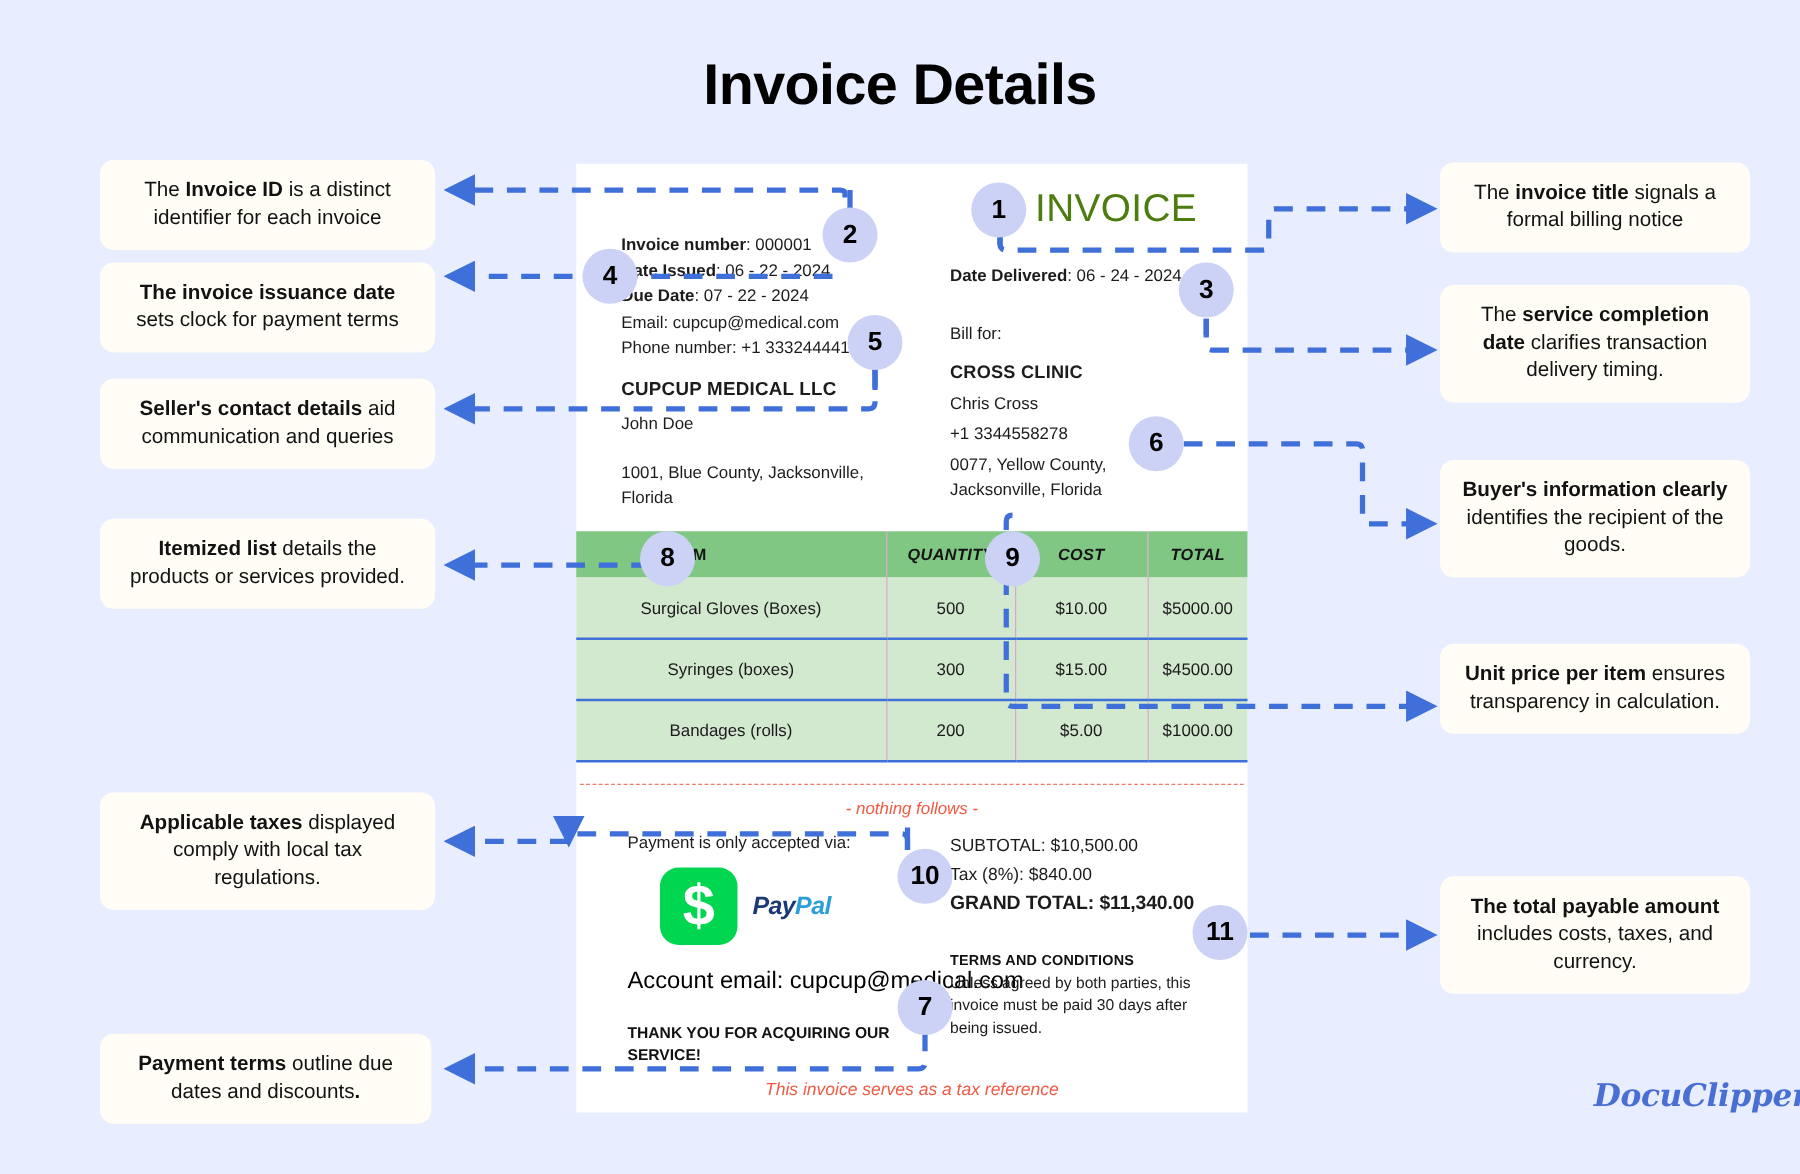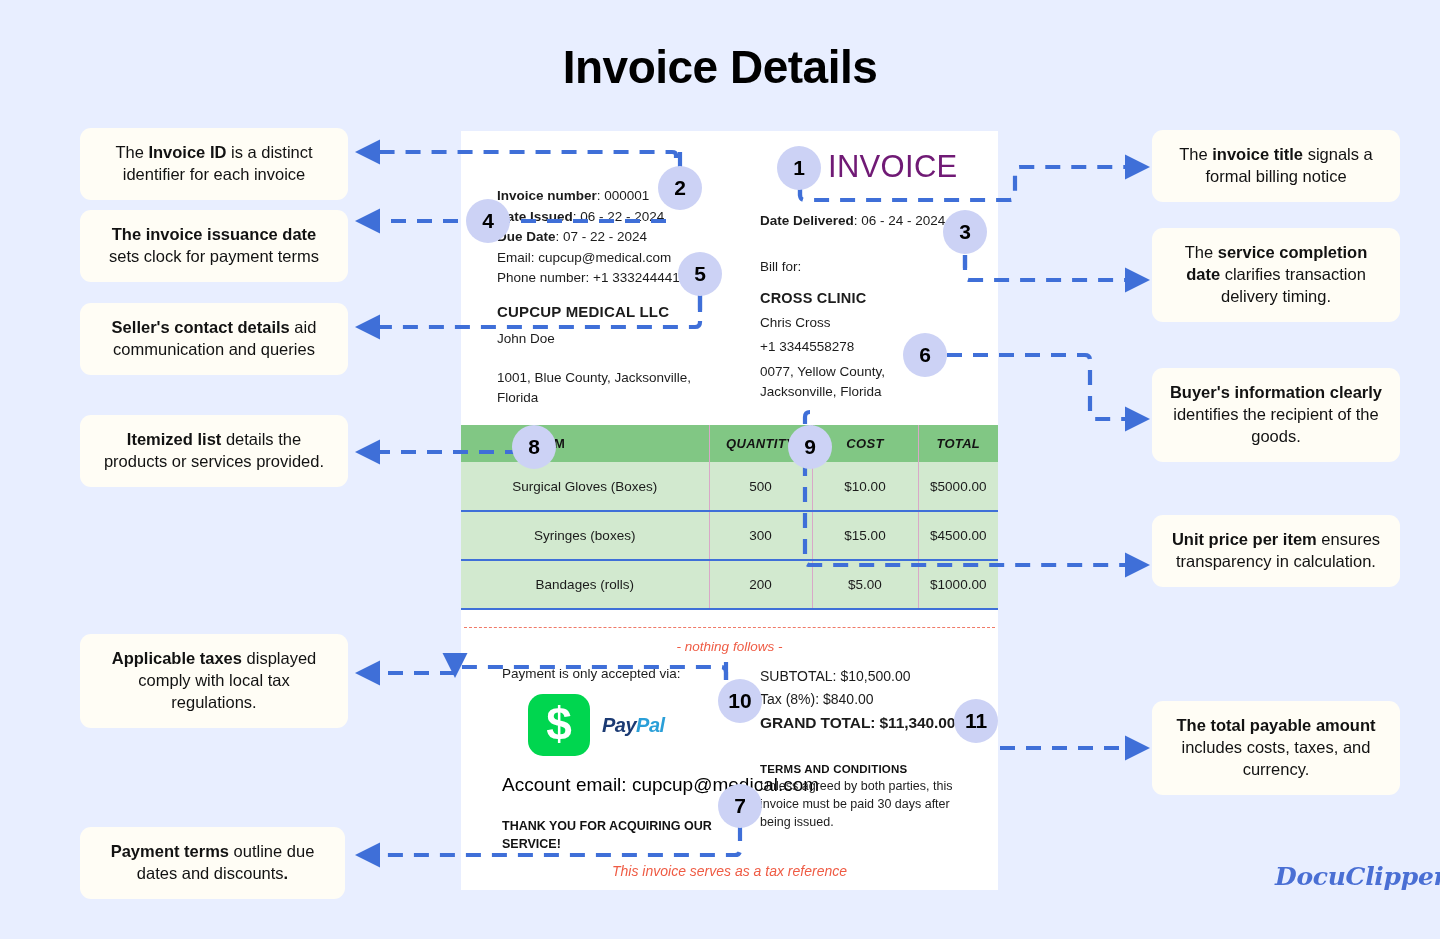--- a/index.html
+++ b/index.html
@@ -25,21 +25,21 @@
     position: absolute; left: 461px; top: 131px;
     width: 537px; height: 759px;
     background: #ffffff;
   }
 
   .inv-text { color: #1c1c1c; font-size: 13.5px; line-height: 1.52; }
   .b { font-weight: bold; }
 
   #invoice-heading {
     position: absolute; left: 367px; top: 18px;
-    font-size: 31px; color: #701a75; letter-spacing: 0.3px;
+    font-size: 31px; color: #4d7c0f; letter-spacing: 0.3px;
     font-weight: normal; white-space: nowrap;
   }
 
   #seller-block { position: absolute; left: 36px; top: 55px; width: 260px; }
   #seller-block .line { white-space: nowrap; }
   #seller-name { margin-top: 12px; font-size: 15px; font-weight: bold; letter-spacing: .2px; }
   #seller-person { margin-top: 6px; }
   #seller-address { margin-top: 18px; width: 225px; }
 
   #date-delivered { position: absolute; left: 299px; top: 80px; white-space: nowrap; }
@@ -274,21 +274,21 @@
 <div class="badge" style="left:777px;  top:146px;">1</div>
 <div class="badge" style="left:658px;  top:166px;">2</div>
 <div class="badge" style="left:943px;  top:210px;">3</div>
 <div class="badge" style="left:466px;  top:199px;">4</div>
 <div class="badge" style="left:678px;  top:252px;">5</div>
 <div class="badge" style="left:903px;  top:333px;">6</div>
 <div class="badge" style="left:718px;  top:784px;">7</div>
 <div class="badge" style="left:512px;  top:425px;">8</div>
 <div class="badge" style="left:788px;  top:425px;">9</div>
 <div class="badge" style="left:718px;  top:679px;">10</div>
-<div class="badge" style="left:954px;  top:699px;">11</div>
+<div class="badge" style="left:954px;  top:724px;">11</div>
 
 <div class="callout" style="left:80px; top:128px; width:268px;">
   <span>The </span><b>Invoice ID</b><span> is a distinct identifier for each invoice</span>
 </div>
 
 <div class="callout" style="left:80px; top:210px; width:268px;">
   <b>The invoice issuance date</b><span> sets clock for payment terms</span>
 </div>
 
 <div class="callout" style="left:80px; top:303px; width:268px;">

